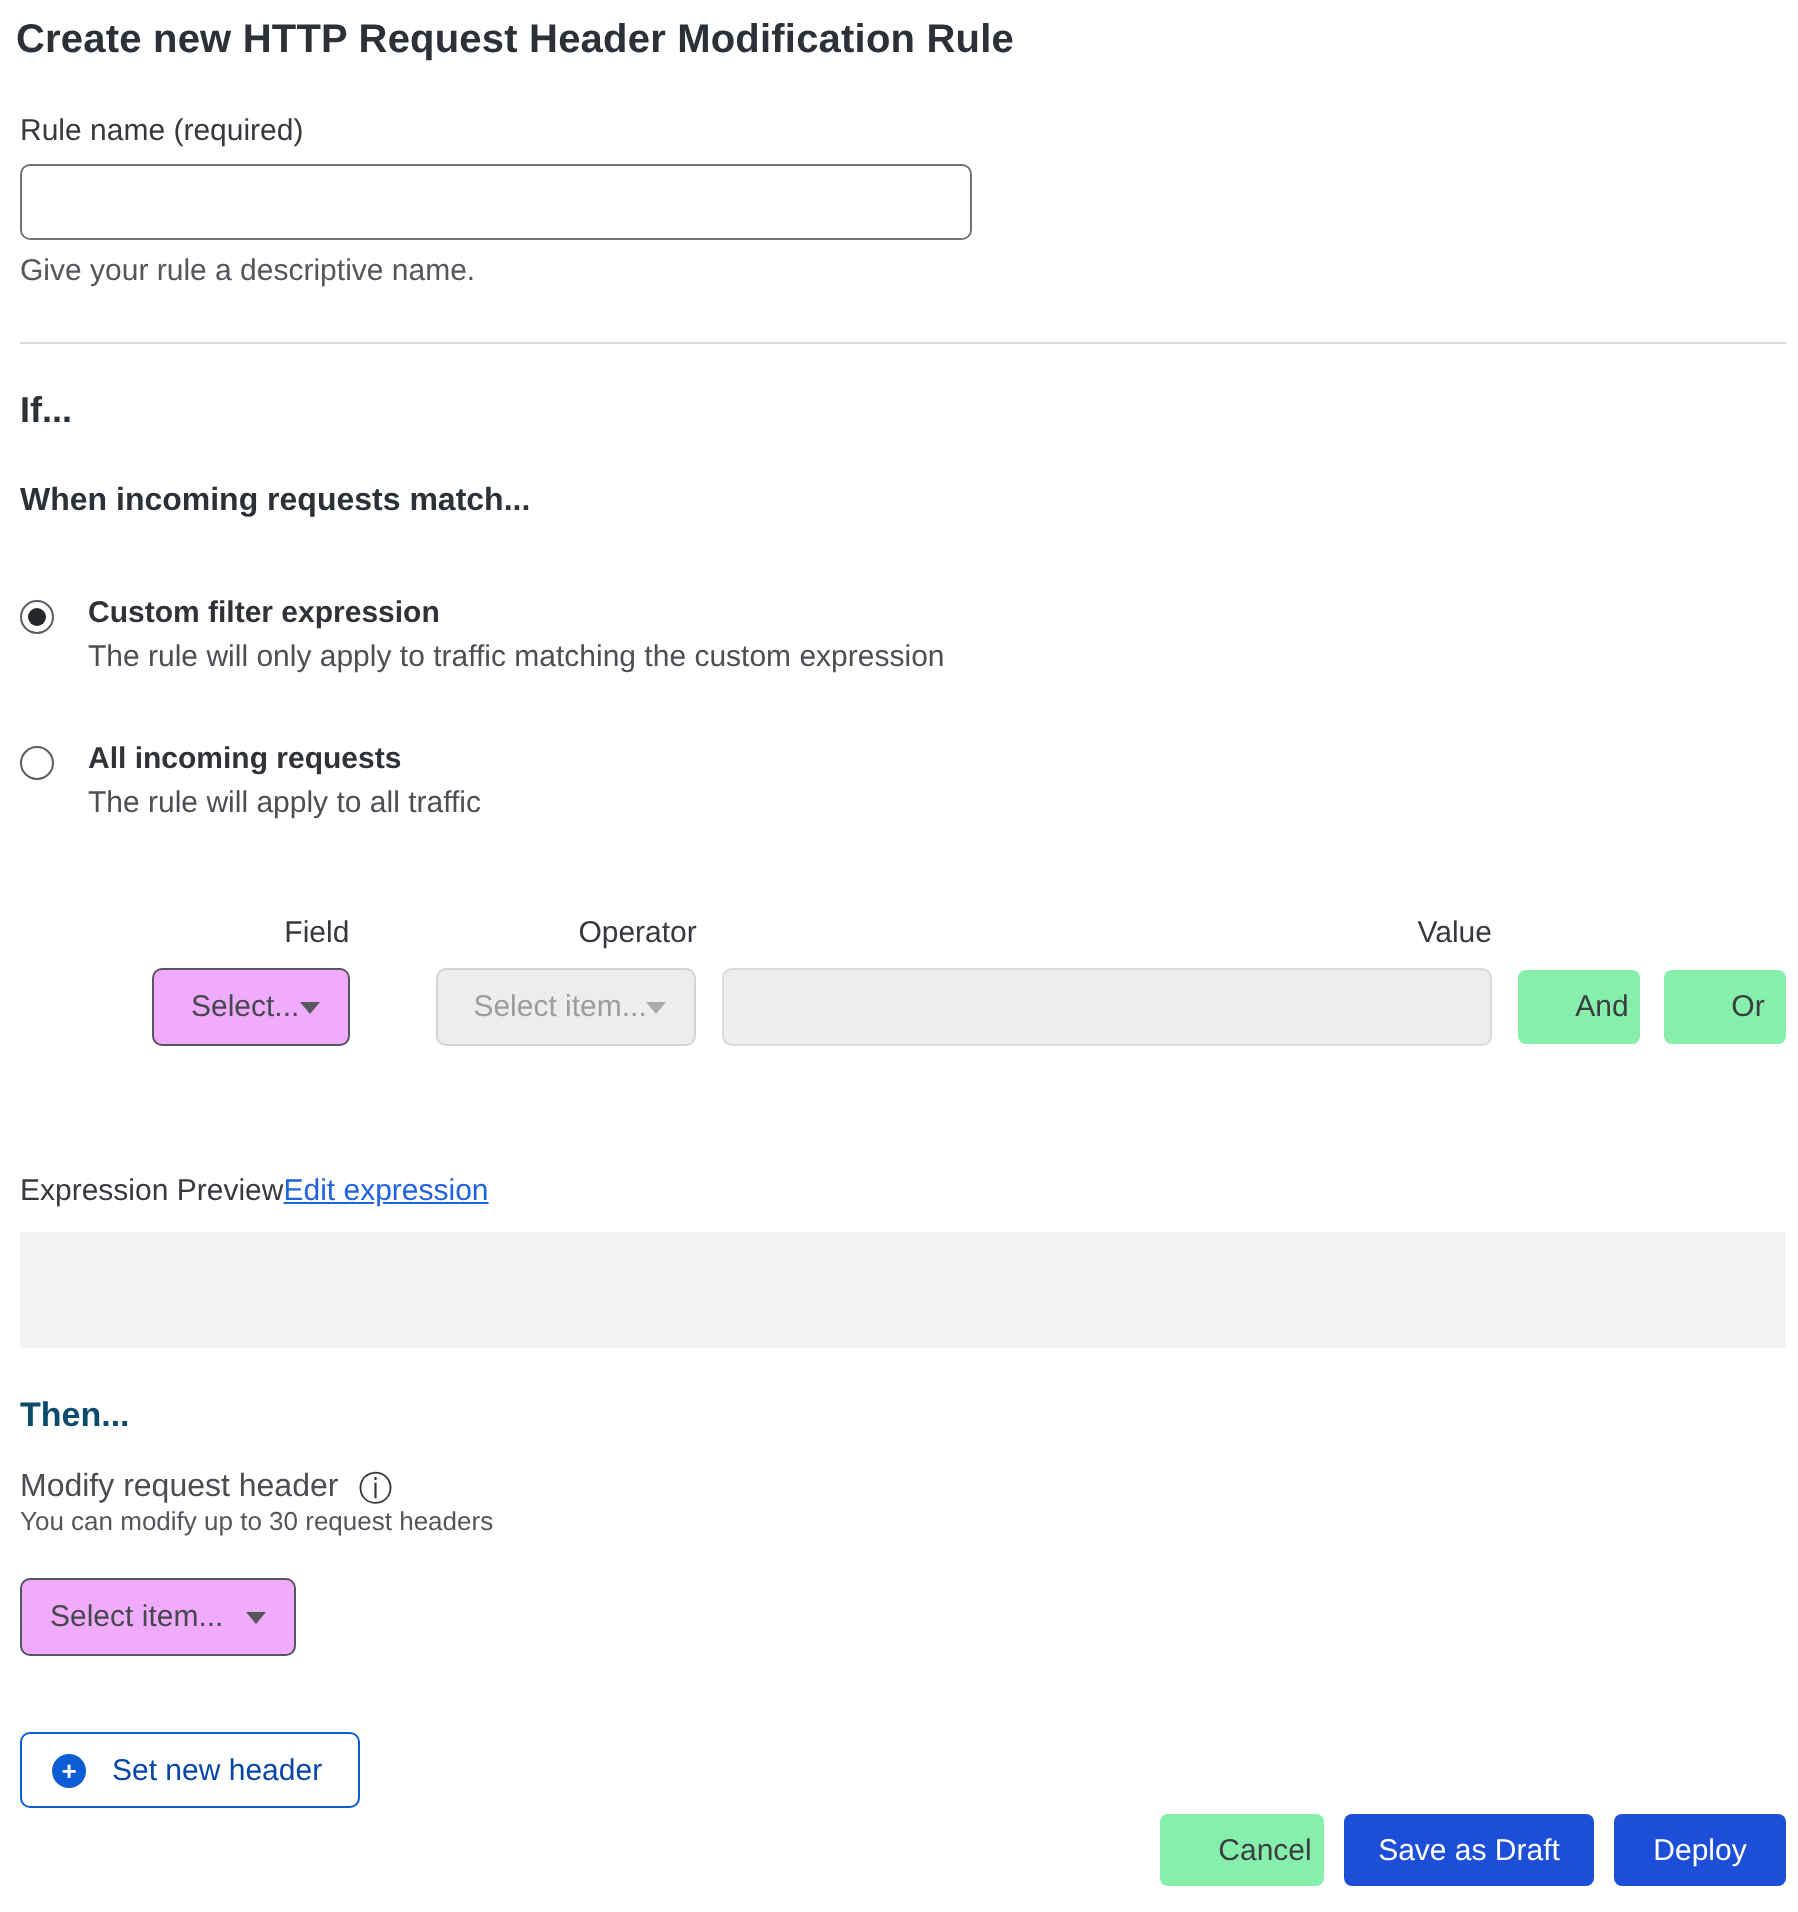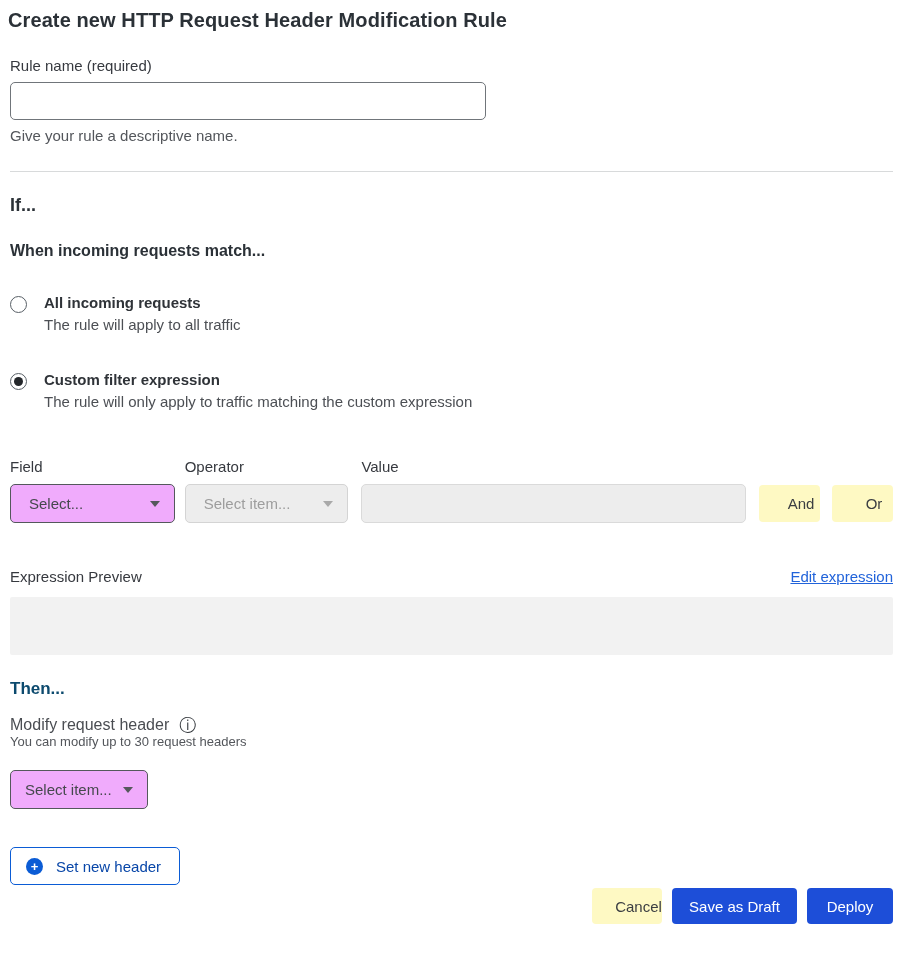--- a/index.html
+++ b/index.html
@@ -36,21 +36,21 @@
   }
   .radio .dot { display: none; }
   .radio.checked .dot {
     display: block; width: 9px; height: 9px; background: #24272b;
     border-radius: 50%; position: absolute; top: 3px; left: 3px;
   }
   .option-label { font-weight: 700; font-size: 15px; color: #2f3338; }
   .option-desc { font-size: 15px; color: #4c4f54; margin-top: 5px; }
 
   .builder { display: flex; margin-top: 48px; }
-  .col { display: flex; flex-direction: column; }
+  .col { display: flex; flex-direction: column; align-items: flex-end; }
   .col-field { width: 167px; margin-right: 10px; }
   .col-operator { width: 166px; margin-right: 13px; }
   .col-value { width: 390px; }
   .col-label { font-size: 15px; color: #36393f; margin-bottom: 9px; }
   .select {
     height: 39px; border-radius: 5px; display: flex; align-items: center;
     justify-content: space-between; padding: 0 14px 0 18px; font-size: 15px; cursor: pointer;
   }
   .select.enabled { border: 1px solid #54585c; background: #f0abfc; color: #45484d; }
   .select.disabled { border: 1px solid #d4d4d4; background: #ededed; color: #9d9d9d; cursor: default; }
@@ -61,25 +61,25 @@
   .select.disabled .caret { border-top-color: #a9a9a9; }
   .value-input {
     height: 39px; width: 100%; background: #ededed; border: 1px solid #dadada;
     border-radius: 5px; font-family: "Liberation Sans", sans-serif; font-size: 15px; padding: 0 12px;
   }
   .andor { align-self: flex-end; display: flex; margin-left: 13px; gap: 12px; margin-bottom: 1px; }
   .btn {
     font-family: "Liberation Sans", sans-serif; font-size: 15px; border: none;
     border-radius: 4px; cursor: pointer; padding: 0;
   }
-  .btn-gray { background: #fef9c3; color: #3b3e42; padding-left: 23px; }
+  .btn-gray { background: #86efac; color: #3b3e42; padding-left: 23px; }
   .btn-and { width: 61px; height: 37px; }
   .btn-or { width: 61px; height: 37px; }
 
-  .preview-row { display: flex; justify-content: space-between; align-items: flex-end; margin-top: 45px; }
+  .preview-row { display: flex; align-items: flex-end; margin-top: 64px; }
   .preview-label { font-size: 15px; color: #36393f; }
   .edit-link { font-size: 15px; color: #2163da; text-decoration: underline; cursor: pointer; }
   .preview-box { margin-top: 12px; height: 58px; background: #f2f2f2; border-radius: 2px; }
 
   .then-heading { font-size: 17px; font-weight: 700; color: #0c4a6e; margin: 24px 0 0; }
   .modify-row { display: flex; align-items: center; gap: 10px; margin-top: 17px; font-size: 16px; color: #4a4d52; }
   .info-icon { font-size: 17px; color: #33373c; line-height: 1; cursor: pointer; }
   .small-help { font-size: 13px; color: #53565b; margin-top: 0; }
   .header-select { width: 138px; margin-top: 21px; padding: 0 14px; }
 
@@ -89,56 +89,56 @@
     display: flex; align-items: center; gap: 13px; padding: 0 15px; cursor: pointer;
     font-family: "Liberation Sans", sans-serif;
   }
   .plus-icon {
     width: 17px; height: 17px; background: #0b5cd5; color: #fff; border-radius: 50%;
     display: flex; align-items: center; justify-content: center;
     font-size: 13px; font-weight: 700; line-height: 1; flex: none;
   }
 
   .footer { display: flex; justify-content: flex-end; gap: 10px; margin-top: 3px; }
-  .btn-cancel { width: 70px; height: 36px; }
+  .btn-cancel { width: 82px; height: 36px; }
   .btn-primary { background: #1d4ed8; color: #fff; height: 36px; }
   .btn-save { width: 125px; }
   .btn-deploy { width: 86px; }
 </style>
 </head>
 <body>
 
 <div class="container">
 
   <h1 class="page-title">Create new HTTP Request Header Modification Rule</h1>
 
   <div class="field-label">Rule name (required)</div>
   <input class="rule-name-input" type="text" value="" style="">
   <div class="help-text">Give your rule a descriptive name.</div>
 
   <hr class="divider">
 
   <h2 class="if-heading">If...</h2>
   <h3 class="when-heading">When incoming requests match...</h3>
 
-  <div class="option option-first">
-    <span class="radio"></span>
-    <div>
-      <div class="option-label">All incoming requests</div>
-      <div class="option-desc">The rule will apply to all traffic</div>
-    </div>
-  </div>
-
   <div class="option option-second">
     <span class="radio checked">
         <span class="dot"></span>
       </span>
     <div>
       <div class="option-label">Custom filter expression</div>
       <div class="option-desc">The rule will only apply to traffic matching the custom expression</div>
+    </div>
+  </div>
+
+  <div class="option option-first">
+    <span class="radio"></span>
+    <div>
+      <div class="option-label">All incoming requests</div>
+      <div class="option-desc">The rule will apply to all traffic</div>
     </div>
   </div>
 
   <div class="builder">
     <div class="col col-field">
       <div class="col-label">Field</div>
       <div class="select enabled">
         <span>Select...</span>
         <span class="caret"></span>
       </div>

